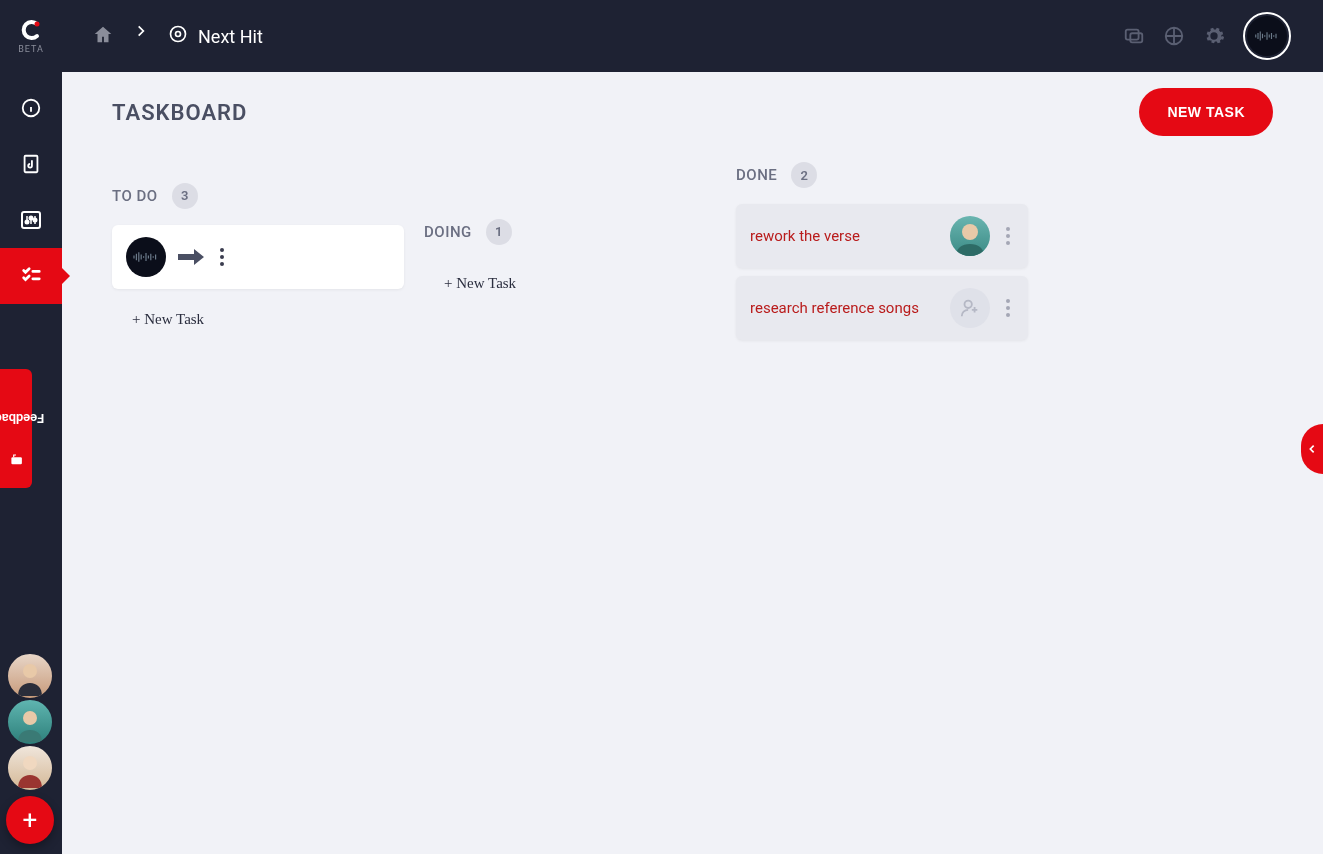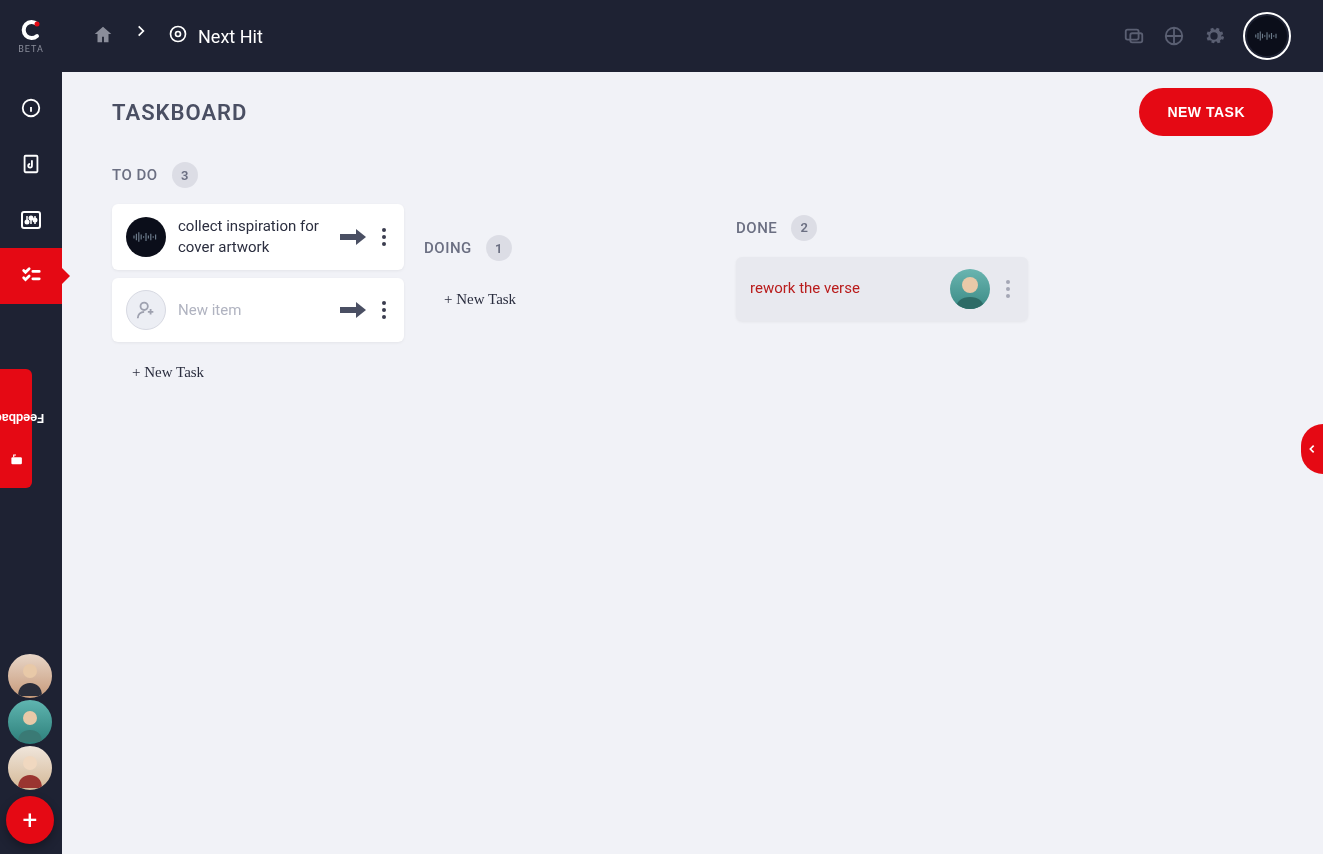--- a/index.html
+++ b/index.html
@@ -454,52 +454,32 @@
         <div class="col-title">TO DO</div>
         <div class="col-count">3</div>
       </div>
 
       <div class="card">
         <div class="avatar av-dark">
           <svg width="32" height="14" viewBox="0 0 40 16" fill="none" stroke="#6b7a8a" stroke-width="1.5">
               <path d="M2 8v0M5 6v4M8 4v8M11 2v12M14 5v6M17 7v2M20 3v10M23 6v4M26 4v8M29 7v2M32 5v6M35 8v0"></path>
             </svg>
         </div>
-        <div class="task-text">collect inspiration for cover artwork</div>
         <div class="arrow">
           <svg width="26" height="18" viewBox="0 0 26 18" fill="#4a4f63">
               <path d="M0 6h16V1l10 8-10 8v-5H0z"></path>
             </svg>
         </div>
         <div class="kebab">
             <span></span>
             <span></span>
             <span></span>
           </div>
       </div>
 
-      <div class="card">
-        <div class="avatar av-add av-border">
-          <svg width="22" height="22" viewBox="0 0 24 24" fill="none" stroke="#9ea1af" stroke-width="2">
-              <circle cx="10" cy="8" r="4"></circle>
-              <path d="M3 21c0-4 3-7 7-7M17 11v6M14 14h6"></path>
-            </svg>
-        </div>
-        <div class="task-text placeholder-text">New item</div>
-        <div class="arrow">
-          <svg width="26" height="18" viewBox="0 0 26 18" fill="#4a4f63">
-              <path d="M0 6h16V1l10 8-10 8v-5H0z"></path>
-            </svg>
-        </div>
-        <div class="kebab">
-            <span></span>
-            <span></span>
-            <span></span>
-          </div>
-      </div>
 
 
       <div class="add-task-link">+ New Task</div>
     </div>
 
     <div class="column">
       <div class="col-header">
         <div class="col-title">DOING</div>
         <div class="col-count">1</div>
       </div>
@@ -522,16 +502,30 @@
               <path d="M6 40c0-8 6-12 14-12s14 4 14 12" fill="#2d6b66"></path>
             </svg>
         </div>
         <div class="kebab">
             <span></span>
             <span></span>
             <span></span>
           </div>
       </div>
 
+      <div class="card done">
+        <div class="task-text">research reference songs</div>
+        <div class="avatar av-add" style="background:#dfe1e9">
+          <svg width="22" height="22" viewBox="0 0 24 24" fill="none" stroke="#b5b8c5" stroke-width="2">
+              <circle cx="10" cy="8" r="4"></circle>
+              <path d="M3 21c0-4 3-7 7-7M17 11v6M14 14h6"></path>
+            </svg>
+        </div>
+        <div class="kebab">
+            <span></span>
+            <span></span>
+            <span></span>
+          </div>
+      </div>
     </div>
 
   </div>
 </div>
 
 </body></html>

